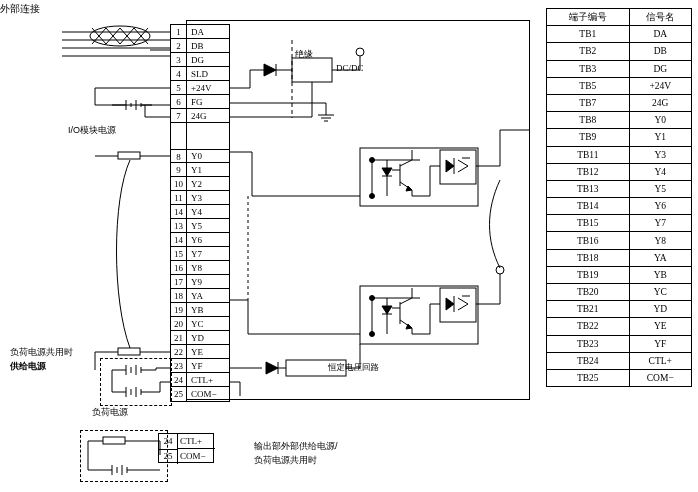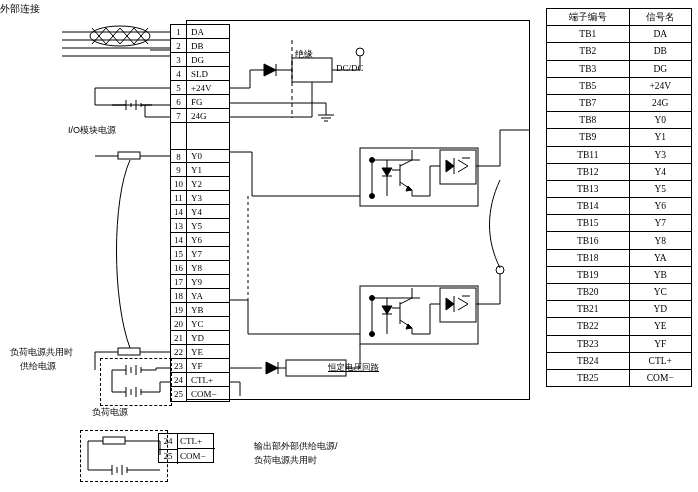--- a/index.html
+++ b/index.html
@@ -309,23 +309,23 @@
       <div class="tlab">COM−</div>
     </div>
 </div>
 
 <div class="outer"></div>
 
 <div class="lbl" style="left:289px;top:48px;">绝缘</div>
 <div class="lbl-s" style="left:296px;top:63px;font-size:9px;">DC/DC</div>
 <div class="lbl" style="left:62px;top:124px;">I/O模块电源</div>
 <div class="lbl" style="left:4px;top:346px;">负荷电源共用时</div>
-<div class="lbl" style="left:14px;top:360px;">供给电源</div>
+<div class="lbl" style="left:4px;top:360px;font-weight:bold;">供给电源</div>
 <div class="lbl" style="left:86px;top:406px;">负荷电源</div>
-<div class="lbl-s" style="left:288px;top:362px;font-size:8.5px;text-decoration:underline;">恒定电压回路</div>
+<div class="lbl-s" style="left:288px;top:362px;font-size:8.5px;">恒定电压回路</div>
 <div class="lbl" style="left:248px;top:440px;">输出部外部供给电源/</div>
 <div class="lbl" style="left:248px;top:454px;">负荷电源共用时</div>
 
 <div class="dashbox" style="left:80px;top:430px;width:88px;height:52px;"></div>
 
 <div class="dashbox" style="left:100px;top:358px;width:72px;height:48px;"></div>
 
 <div class="solidbox" style="left:158px;top:433px;width:56px;height:30px;">
   <div style="position:absolute;left:0;top:0;width:18px;height:15px;border-right:1px solid #000;border-bottom:1px solid #000;font-size:9px;text-align:center;line-height:15px;">24</div>
   <div style="position:absolute;left:18px;top:0;width:38px;height:15px;border-bottom:1px solid #000;font-size:9px;text-align:left;padding-left:3px;line-height:15px;box-sizing:border-box;">CTL+</div>

